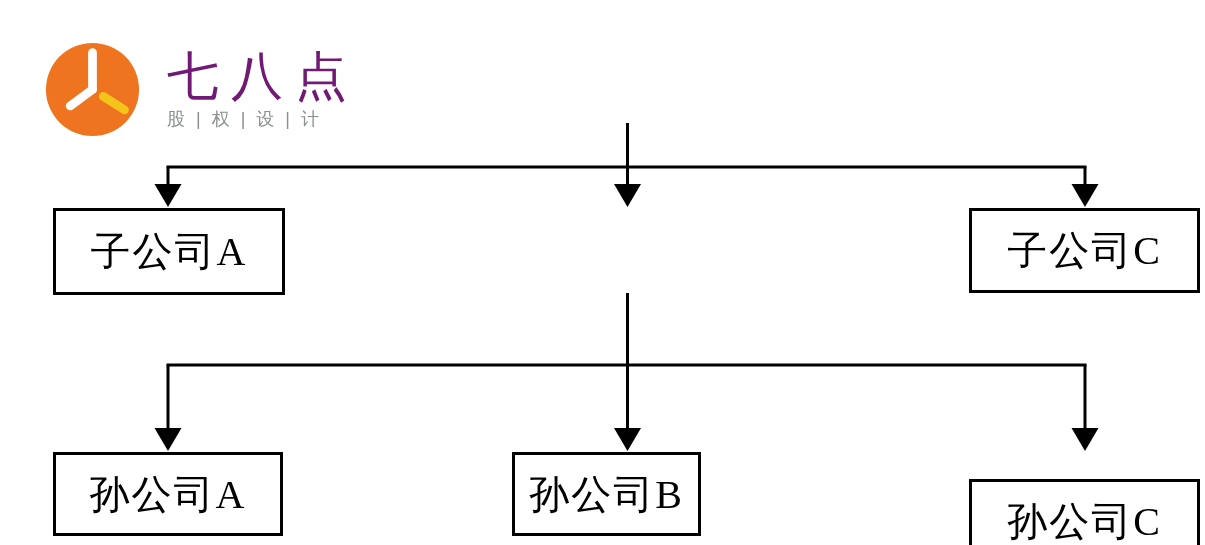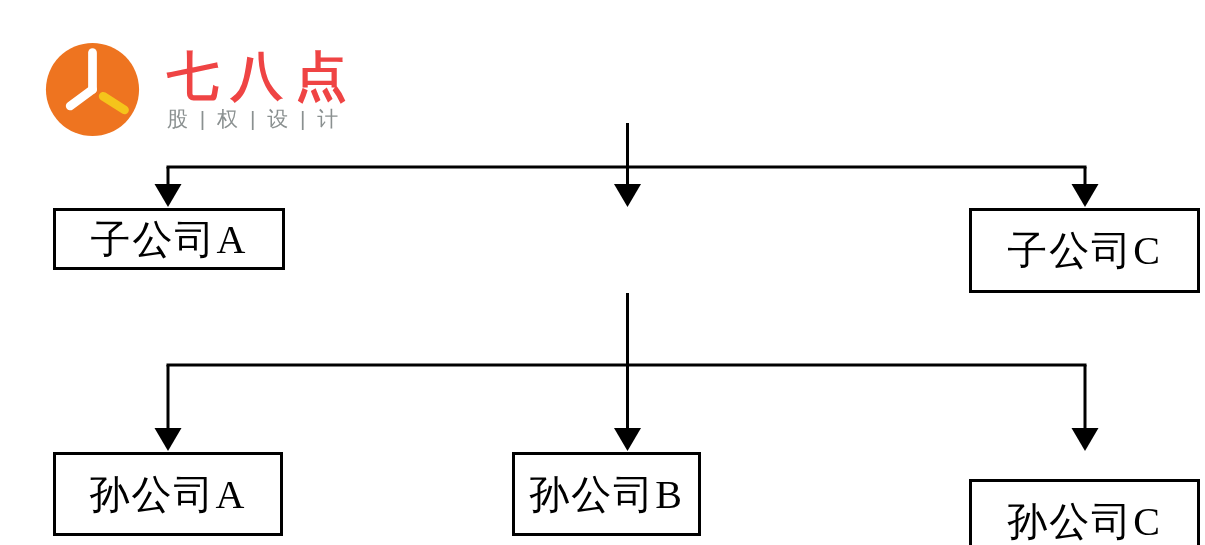--- a/index.html
+++ b/index.html
@@ -13,28 +13,28 @@
     font-family: "Liberation Serif", "DejaVu Serif", serif;
   }
 
   
   .logo { position: absolute; left: 44px; top: 41px; display: flex; align-items: flex-start; }
   .logo-mark { width: 97px; height: 97px; display: block; }
   .logo-text { margin-left: 26px; padding-top: 9px; font-family: "Liberation Sans", "DejaVu Sans", sans-serif; }
   .brand-name {
     font-size: 52px;
     line-height: 52px;
-    font-weight: 700;
-    color: #ef4444;
+    font-weight: 400;
+    color: #701a75;
     letter-spacing: 12px;
     white-space: nowrap;
   }
   .brand-tagline {
     margin-top: 8px;
-    font-size: 21px;
+    font-size: 18px;
     line-height: 18px;
     font-weight: 400;
     color: #8a9090;
     letter-spacing: 3px;
     white-space: nowrap;
   }
 
   
   .connectors { position: absolute; left: 0; top: 0; width: 1205px; height: 545px; }
   .connectors path { stroke: #000; stroke-width: 3; fill: none; }
@@ -47,21 +47,21 @@
     border: 3px solid #000000;
     display: flex;
     align-items: center;
     justify-content: center;
     font-size: 40px;
     color: #000000;
     letter-spacing: 2px;
     white-space: nowrap;
   }
   .node-parent  { left: 512px; top: 36px;  width: 231px; height: 87px; }
-  .node-sub-a   { left: 53px;  top: 208px; width: 232px; height: 62px; }
+  .node-sub-a   { left: 53px;  top: 208px; width: 232px; height: 87px; }
   .node-sub-b   { left: 512px; top: 208px; width: 229px; height: 85px; }
   .node-sub-c   { left: 969px; top: 208px; width: 231px; height: 85px; }
   .node-grand-a { left: 53px;  top: 452px; width: 230px; height: 84px; }
   .node-grand-b { left: 512px; top: 452px; width: 189px; height: 84px; }
   .node-grand-c { left: 969px; top: 479px; width: 231px; height: 84px; }
 </style>
 </head>
 <body>
 
 <div class="stage">

